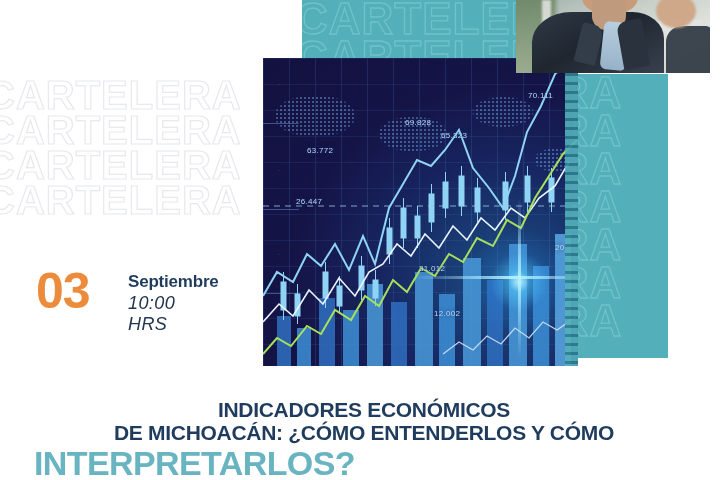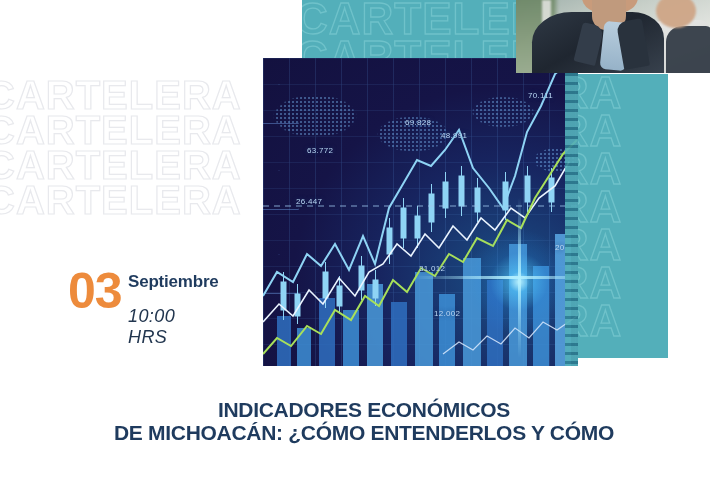--- a/index.html
+++ b/index.html
@@ -98,24 +98,24 @@
     background:linear-gradient(to bottom, transparent, rgba(180,240,255,.9), transparent); }
   .chart .num { position:absolute; color:#b9d6f2; font-size:8px; font-weight:400;
     letter-spacing:.3px; text-shadow:0 0 4px rgba(30,60,120,.9);
     font-family:"Liberation Sans", sans-serif; white-space:nowrap; }
   .chart .strip { position:absolute; right:0; top:0; width:13px; height:308px;
     background:repeating-linear-gradient(to bottom,#53afba 0 6px,#2f7f92 6px 9px); opacity:.92; }
 
   
   .date-wrap { position:absolute; left:36px; top:268px; }
   .day { position:absolute; left:0; top:0; font-size:50px; font-weight:900;
-    color:#ed8b3c; letter-spacing:-1px; line-height:46px;margin-left:32px; }
+    color:#ed8b3c; letter-spacing:-1px; line-height:46px; }
   .month { position:absolute; left:92px; top:4px; font-size:17px; font-weight:900;
     color:#1f3b5e; letter-spacing:-.2px; }
-  .hrs { position:absolute; left:92px; top:38px; font-size:18px; font-style:italic;
+  .hrs { position:absolute; left:92px; top:25px; font-size:18px; font-style:italic;
     font-weight:500; color:#22364f; letter-spacing:.4px; }
   .envivo { position:absolute; left:34px; top:322px; font-size:38px; font-weight:900;
     color:#ed8b3c; letter-spacing:-.5px; line-height:40px; }
 
   
   .headline { position:absolute; left:34px; top:398px; width:660px; }
   .hl { font-size:21px; font-weight:900; color:#1f3b5e; line-height:23px;
     letter-spacing:-.3px;text-align:center; }
   .hl-teal { font-size:34px; font-weight:900; color:#68b4c0; line-height:30px;
     letter-spacing:-.6px; margin-top:4px; }
@@ -218,21 +218,21 @@
 
       <polyline fill="none" stroke="#dbeafe" stroke-width="1.2" opacity=".85" points="180,296 196,284 210,292 224,278 238,286 252,270 266,280 280,264 294,272 314,258"></polyline>
     </svg>
 
     <div class="flare"></div>
     <div class="flare-h"></div>
     <div class="flare-v"></div>
 
     <div class="num" style="left:44px;  top:88px;">63.772</div>
     <div class="num" style="left:126px; top:60px;margin-left:16px;">69.828</div>
-    <div class="num" style="left:178px; top:73px;">48.991</div>
+    <div class="num" style="left:178px; top:73px;">65.323</div>
     <div class="num" style="left:265px; top:33px;">70.111</div>
     <div class="num" style="left:33px;  top:139px;">26.447</div>
     <div class="num" style="left:128px; top:206px;padding-left:28px;">31.012</div>
     <div class="num" style="left:171px; top:251px;">12.002</div>
     <div class="num" style="left:292px; top:185px;">20</div>
 
     <div class="strip"></div>
   </div>
 
   <div class="photo">
@@ -252,15 +252,16 @@
 
   <div class="date-wrap">
     <div class="day">03</div>
     <div class="month">Septiembre</div>
     <div class="hrs">10:00 HRS</div>
   </div>
 
   <div class="headline">
     <div class="hl">INDICADORES ECONÓMICOS</div>
     <div class="hl">DE MICHOACÁN: ¿CÓMO ENTENDERLOS Y CÓMO</div>
+    <div class="hl-teal">INTERPRETARLOS?</div>
   </div>
 
 </div>
 
 </body></html>

